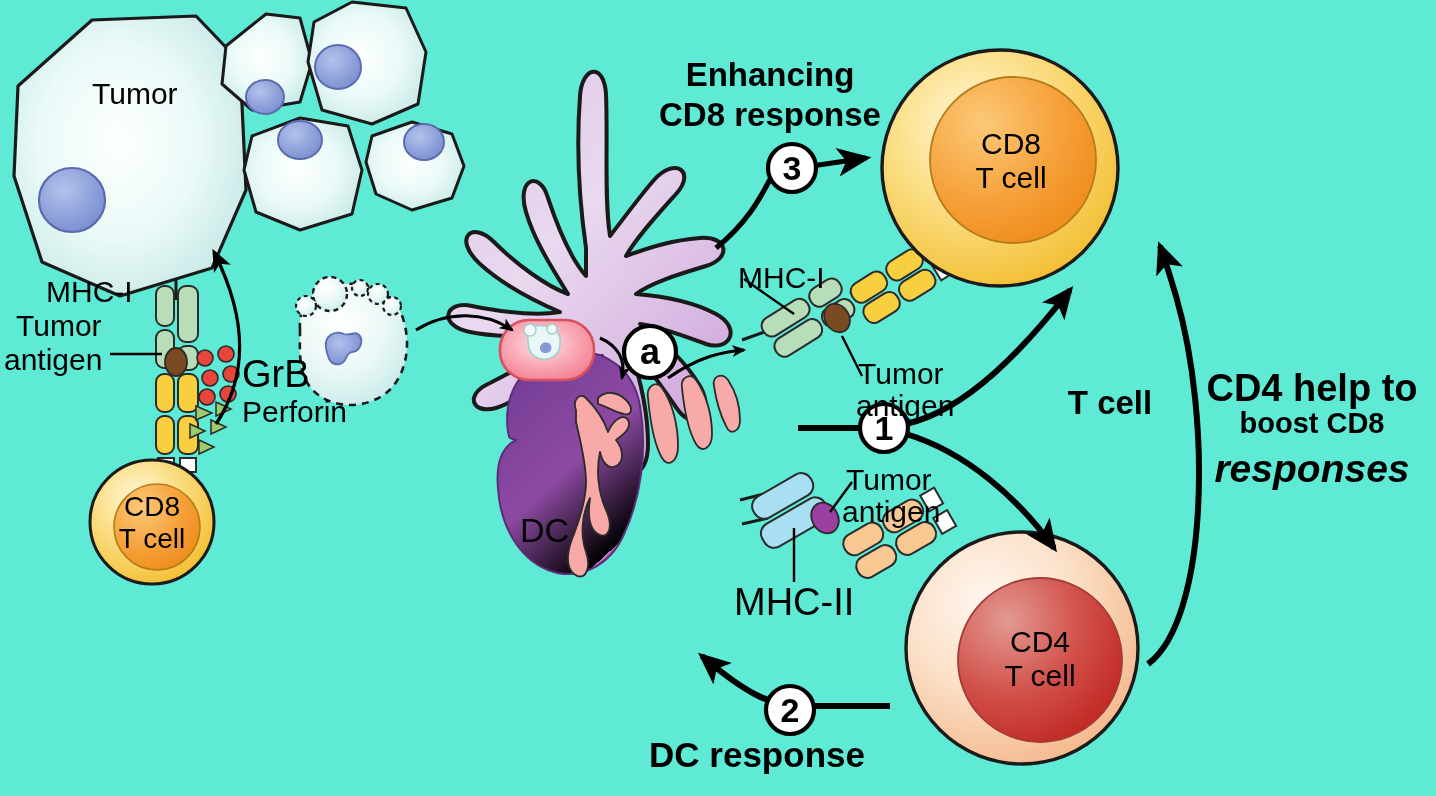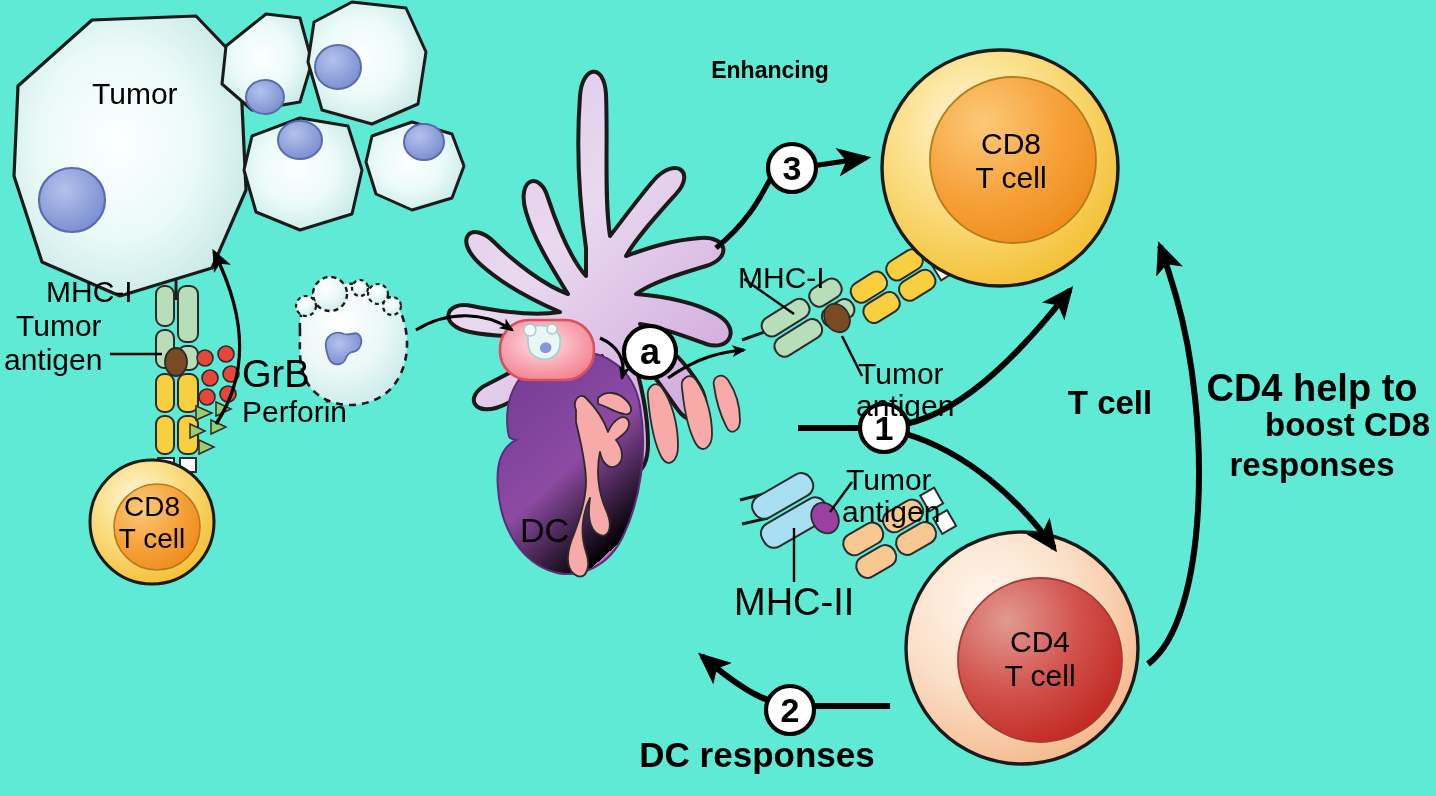--- a/index.html
+++ b/index.html
@@ -267,42 +267,43 @@
 <div class="lbl" style="left:4px;top:344px;font-size:30px;">antigen</div>
 
 <div class="lbl" style="left:242px;top:354px;font-size:38px;">GrB</div>
 <div class="lbl" style="left:242px;top:396px;font-size:30px;">Perforin</div>
 
 <div class="lbl ctr" style="left:92px;top:492px;width:120px;font-size:28px;">CD8</div>
 <div class="lbl ctr" style="left:92px;top:524px;width:120px;font-size:28px;">T cell</div>
 
 <div class="lbl" style="left:520px;top:512px;font-size:34px;">DC</div>
 
-<div class="lbl bold ctr" style="left:620px;top:58px;width:300px;font-size:23px;">Enhancing</div>
+<div class="lbl bold ctr" style="left:620px;top:58px;width:300px;font-size:33px;">Enhancing</div>
+<div class="lbl bold ctr" style="left:610px;top:98px;width:320px;font-size:33px;">CD8 response</div>
 
 <div class="lbl ctr" style="left:946px;top:128px;width:130px;font-size:30px;">CD8</div>
 <div class="lbl ctr" style="left:946px;top:162px;width:130px;font-size:30px;">T cell</div>
 
 <div class="lbl" style="left:738px;top:262px;font-size:30px;">MHC-I</div>
 <div class="lbl" style="left:858px;top:358px;font-size:30px;">Tumor</div>
 <div class="lbl" style="left:856px;top:390px;font-size:30px;">antigen</div>
 
 <div class="lbl" style="left:846px;top:464px;font-size:30px;">Tumor</div>
 <div class="lbl" style="left:842px;top:496px;font-size:30px;">antigen</div>
 <div class="lbl" style="left:734px;top:582px;font-size:38px;">MHC-II</div>
 
 <div class="lbl bold ctr" style="left:1020px;top:386px;width:180px;font-size:33px;">T cell</div>
 
 <div class="lbl bold ctr" style="left:1194px;top:368px;width:236px;font-size:38px;">CD4 help to</div>
-<div class="lbl bold ctr" style="left:1194px;top:408px;width:236px;font-size:33px;text-align:right;">boost CD8</div>
-<div class="lbl bold ctr" style="left:1194px;top:448px;width:236px;font-size:33px;">responses</div>
+<div class="lbl bold ctr" style="left:1194px;top:408px;width:236px;font-size:29px;">boost CD8</div>
+<div class="lbl bold ctr" style="left:1194px;top:448px;width:236px;font-size:39px;font-style:italic;">responses</div>
 
 <div class="lbl ctr" style="left:972px;top:626px;width:136px;font-size:30px;">CD4</div>
 <div class="lbl ctr" style="left:972px;top:660px;width:136px;font-size:30px;">T cell</div>
 
-<div class="lbl bold ctr" style="left:592px;top:736px;width:330px;font-size:35px;">DC responses</div>
+<div class="lbl bold ctr" style="left:592px;top:736px;width:330px;font-size:35px;">DC response</div>
 
 <div class="lbl bold ctr" style="left:625px;top:333px;width:50px;font-size:36px;">a</div>
 <div class="lbl bold ctr" style="left:860px;top:410px;width:48px;font-size:34px;">1</div>
 <div class="lbl bold ctr" style="left:766px;top:692px;width:48px;font-size:34px;">2</div>
 <div class="lbl bold ctr" style="left:768px;top:150px;width:48px;font-size:34px;">3</div>
 
 </div>
 
 </body></html>

